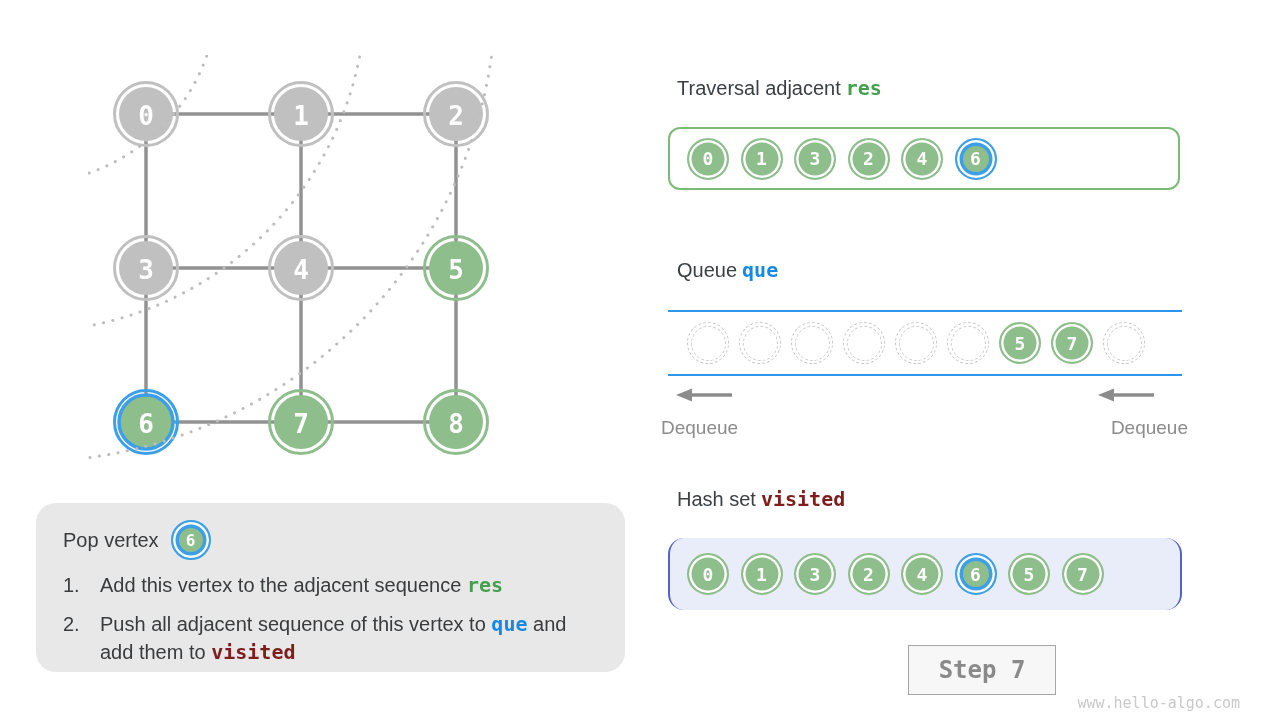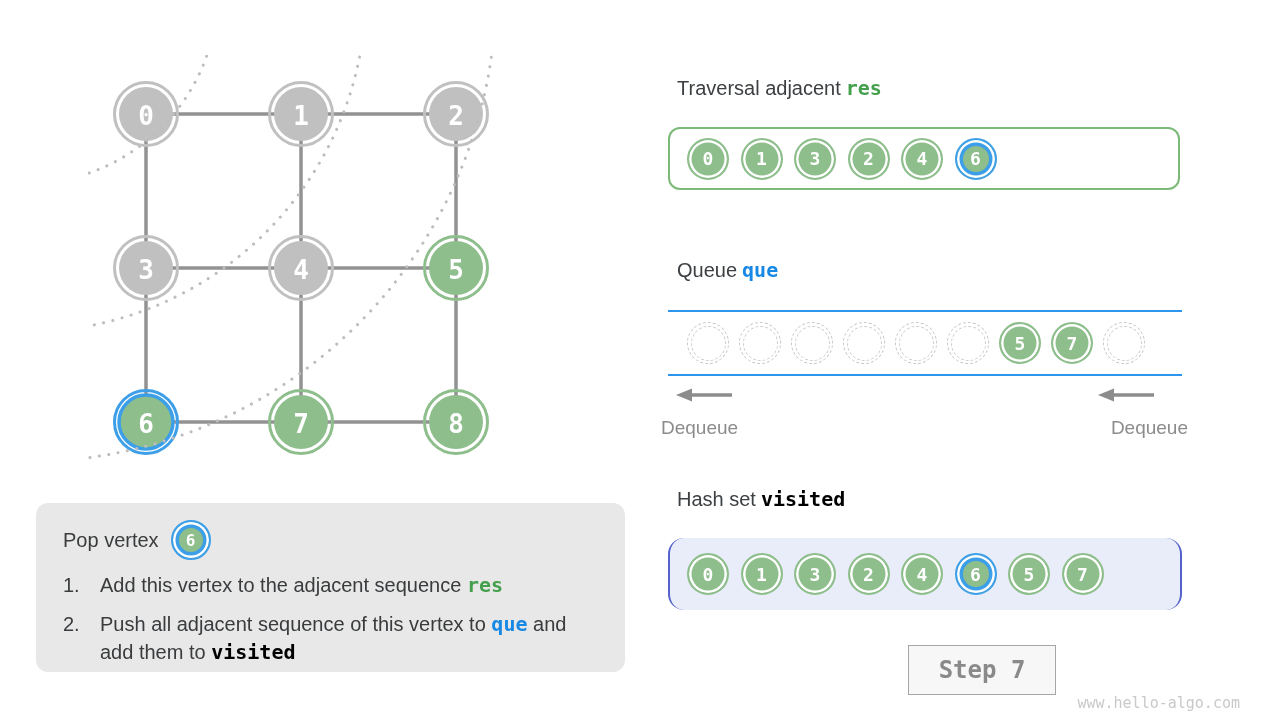--- a/index.html
+++ b/index.html
@@ -7,21 +7,21 @@
     width:1280px;height:720px;position:relative;background:#ffffff;
     font-family:"Liberation Sans",sans-serif;overflow:hidden;
     -webkit-font-smoothing:antialiased;
   }
 
   
   .sec-title{position:absolute;font-size:20px;color:#3C4043;white-space:nowrap;}
   .sec-title code{font-family:"DejaVu Sans Mono","Liberation Mono",monospace;font-weight:bold;margin-left:5px;font-size:20px;}
   .code-res{color:#44A04C;}
   .code-que{color:#1789E5;}
-  .code-visited{color:#000000;margin-top:36px;}
+  .code-visited{color:#7f1d1d;margin-top:36px;}
 
   
   .chip-row{display:flex;align-items:center;gap:11.5px;}
   .chip{
     box-sizing:border-box;flex:0 0 auto;width:42px;height:42px;border-radius:50%;
     background:#8EBE8C;border:2.5px solid #8EBE8C;
     box-shadow:inset 0 0 0 2.5px #ffffff;
     color:#ffffff;font-family:"DejaVu Sans Mono","Liberation Mono",monospace;font-weight:bold;font-size:18px;
     display:flex;align-items:center;justify-content:center;
   }
@@ -53,21 +53,21 @@
   
   #visited-box{
     position:absolute;left:668px;top:538px;width:514px;height:72px;box-sizing:border-box;
     background:#E9EDF9;border-left:2.5px solid #5463CC;border-right:2.5px solid #5463CC;
     border-radius:16px;display:flex;align-items:center;padding-left:17px;
   }
 
   
   #explain-box{
     position:absolute;left:36px;top:503px;width:589px;height:169px;box-sizing:border-box;
-    background:#E8E8E8;border-radius:12px;padding:17px 22px 4px 27px;color:#393B3D;
+    background:#E8E8E8;border-radius:20px;padding:17px 22px 4px 27px;color:#393B3D;
   }
   #explain-intro{display:flex;align-items:center;gap:12px;font-size:20px;}
   #explain-intro .chip{width:40px;height:40px;font-size:16px;}
   .ex-item{display:flex;margin-top:11px;font-size:20px;line-height:28px;}
   .ex-num{flex:0 0 37px;}
   .ex-text{width:505px;}
   .ex-text code{font-family:"DejaVu Sans Mono","Liberation Mono",monospace;font-weight:bold;}
 
   
   #step-btn{

